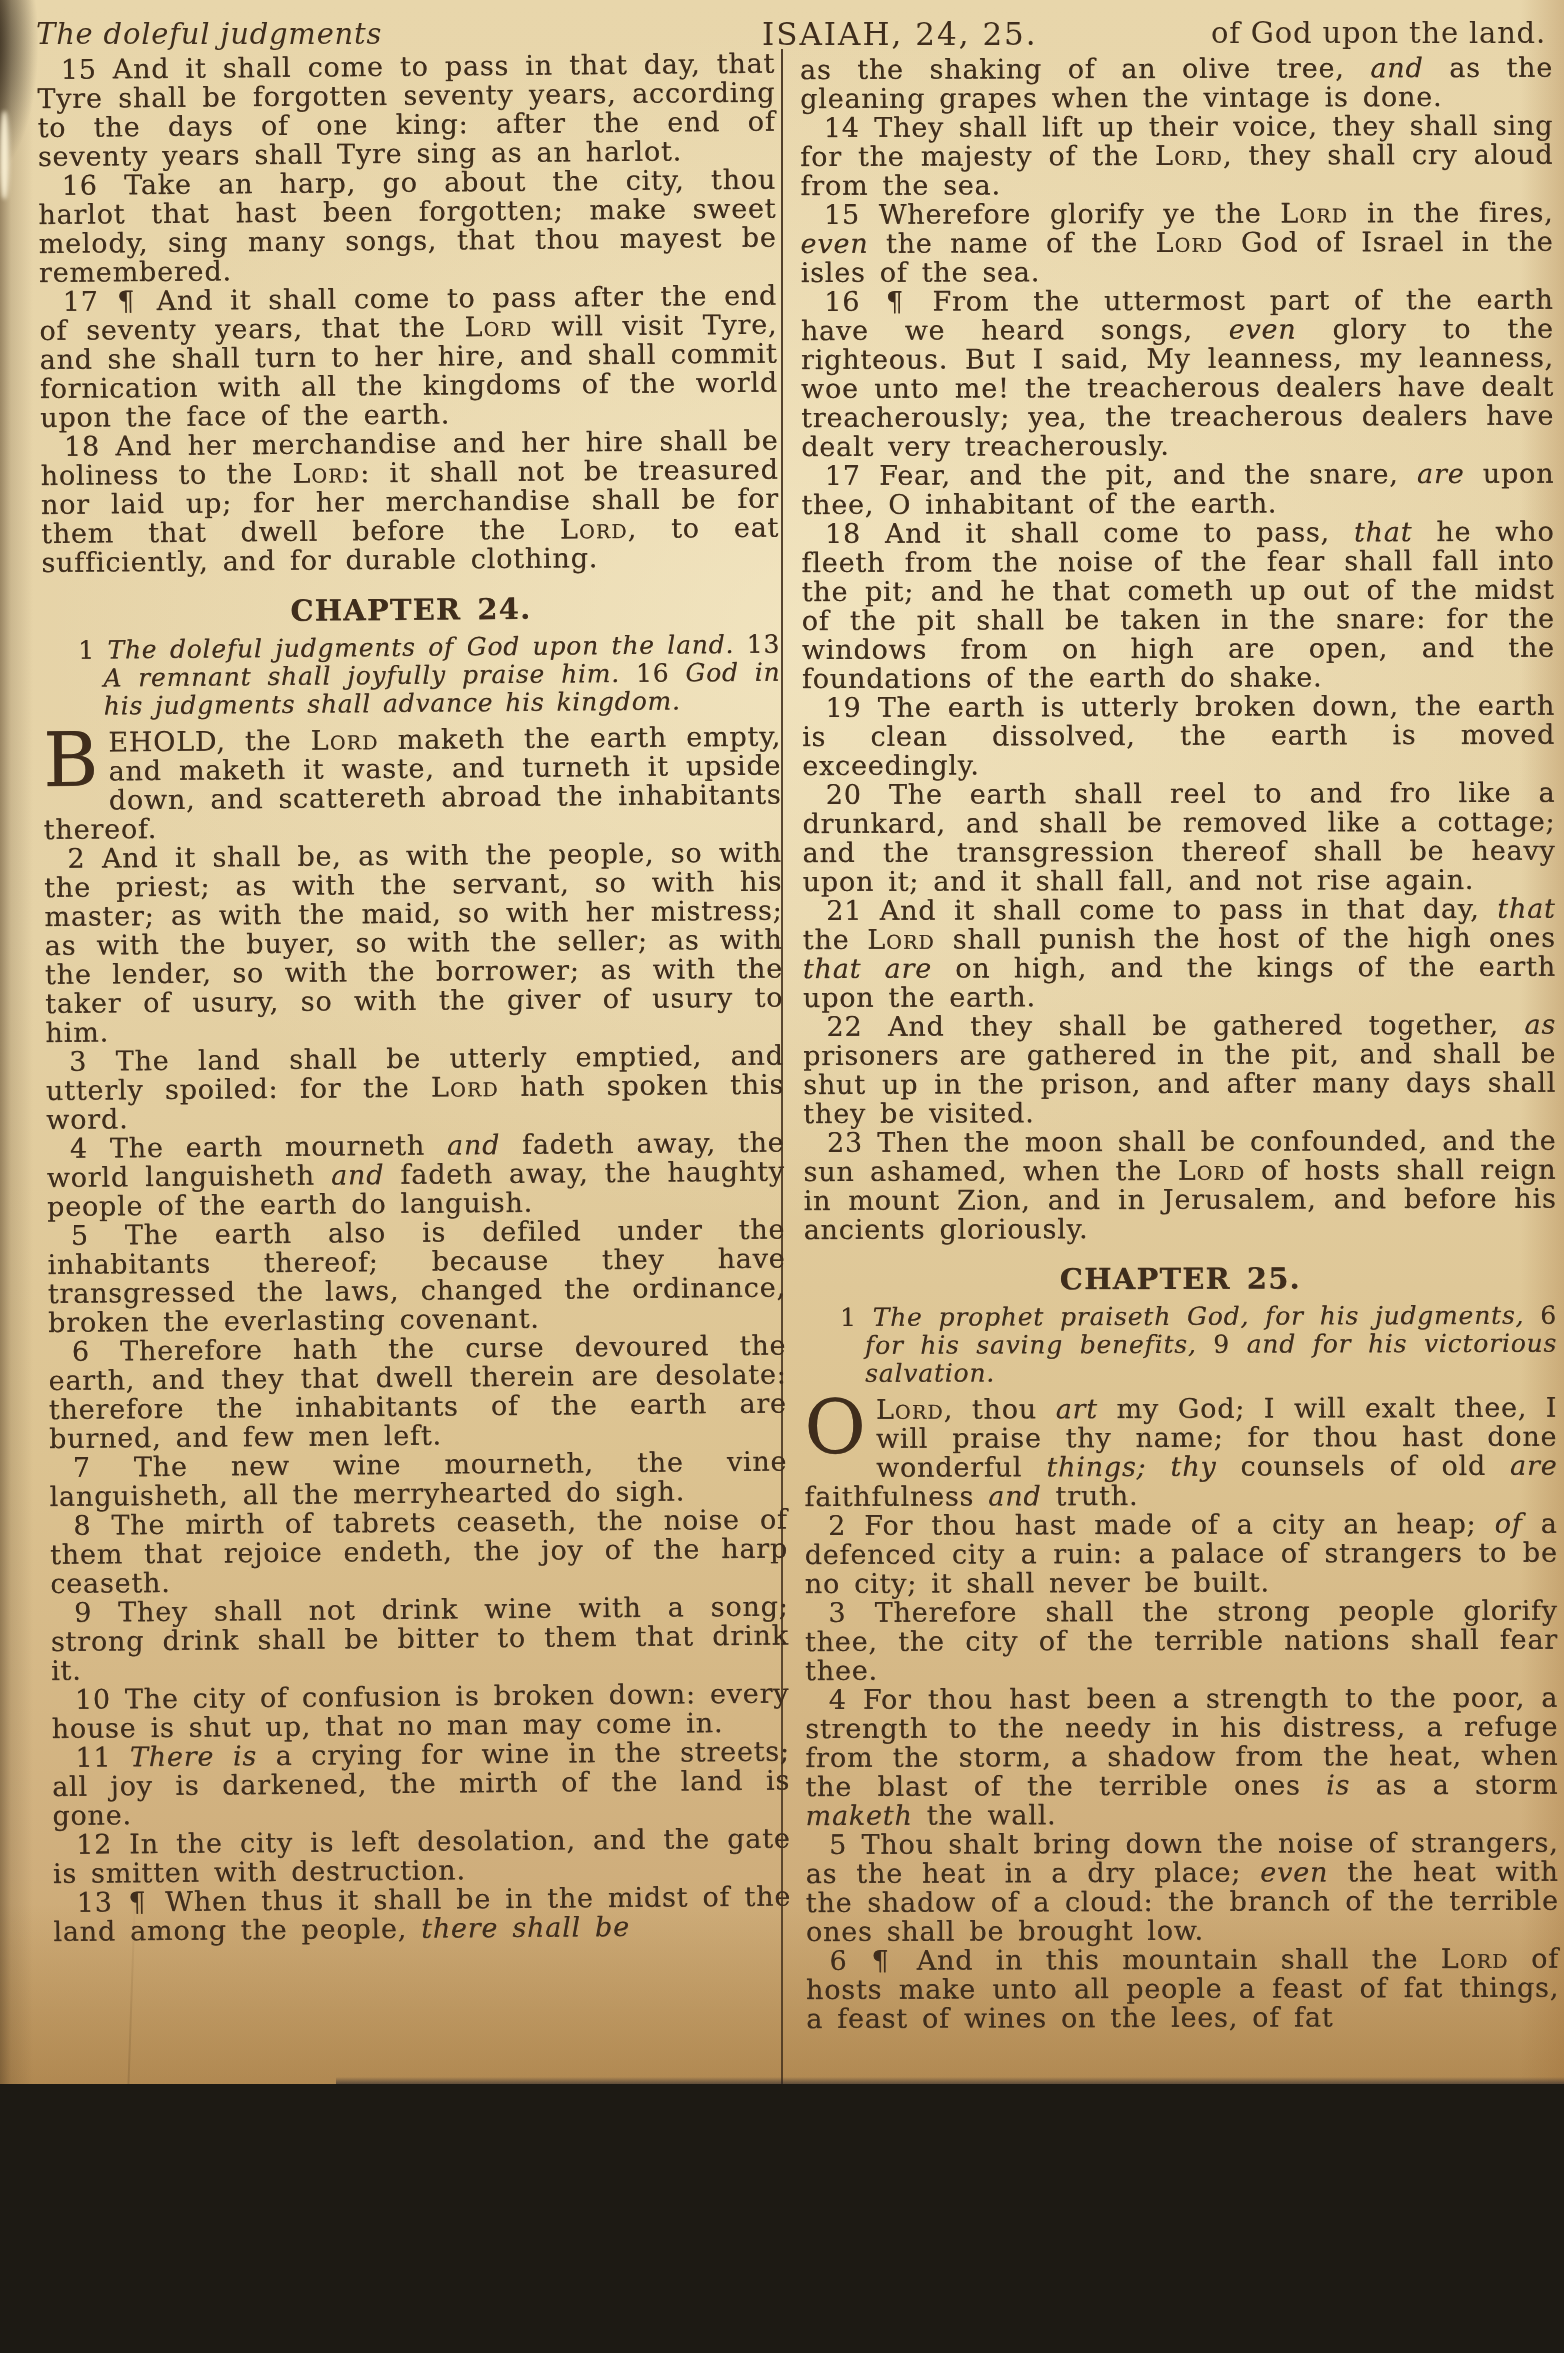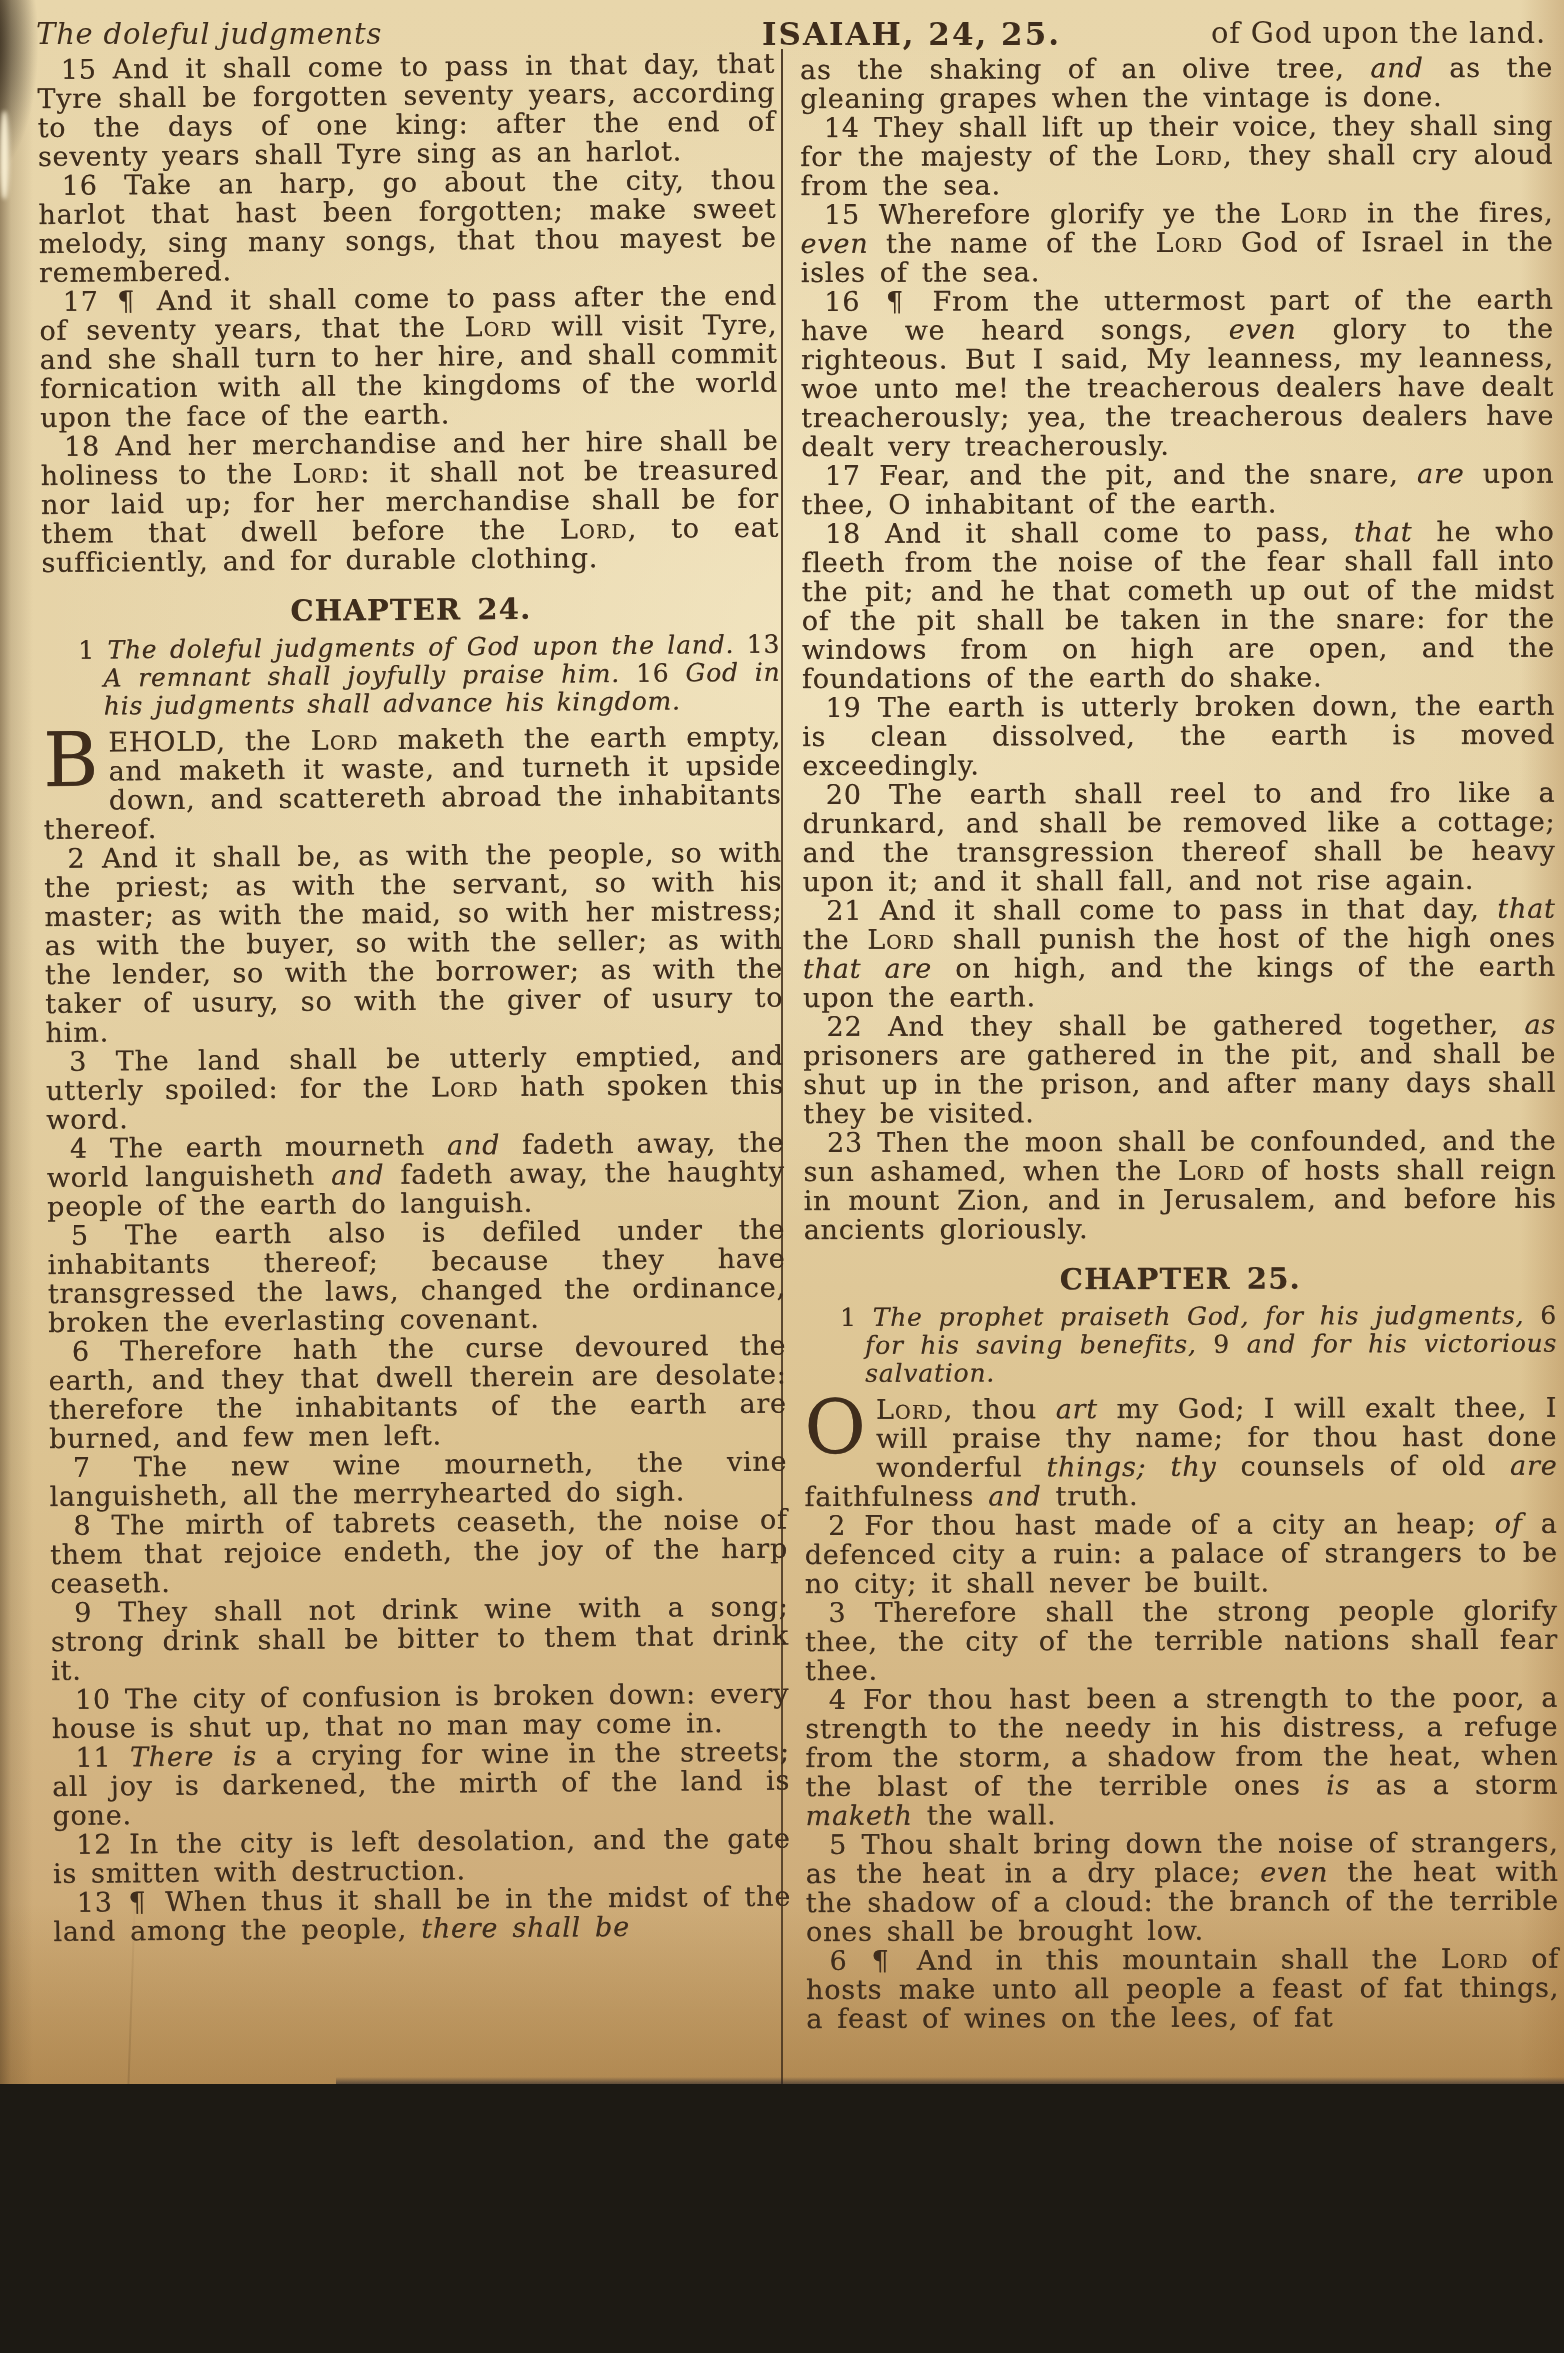--- a/index.html
+++ b/index.html
@@ -17,21 +17,21 @@
   }
   .edge-highlight{position:absolute;left:0;top:111px;width:8.6px;height:88px;
     background:rgba(250,240,212,0.95);border-radius:45%;filter:blur(2.3px);}
   .bottom-edge{position:absolute;left:336px;right:0;bottom:0;height:7px;
     background:linear-gradient(180deg, rgba(40,36,42,0) 0%, rgba(40,36,42,0.55) 90%);}
   .crease{position:absolute;left:131px;bottom:0;width:1.6px;height:203px;transform:rotate(2deg);
     background:linear-gradient(180deg, rgba(120,90,50,0) 0%, rgba(120,90,50,0.32) 100%);}
 
   .running-head{position:absolute;top:15.6px;left:36px;right:19px;height:39px;font-size:29px;}
   .rh-left{position:absolute;left:0;top:1.6px;font-style:italic;letter-spacing:0.8px;}
-  .rh-center{position:absolute;left:726px;top:0;font-weight:bold;font-size:31px;letter-spacing:2px;}
+  .rh-center{position:absolute;left:726px;top:0;font-weight:normal;font-size:31px;letter-spacing:2px;}
   .rh-right{position:absolute;right:0;top:0;letter-spacing:0.8px;}
 
   .col{position:absolute;top:55px;text-align:justify;
     font-size:27px;line-height:29px;letter-spacing:0.8px;word-spacing:4.7px;
     text-shadow:0.2px 0.2px 0.4px rgba(58,40,24,0.65);}
   .col-left{left:37px;width:738px;transform:rotate(-0.5deg);transform-origin:0 0;}
   .col-right{left:800px;width:753px;transform:rotate(-0.18deg);transform-origin:0 0;}
 
   .verse{margin:0;text-indent:23.5px;}
   .cont{margin:0;text-indent:0;}

